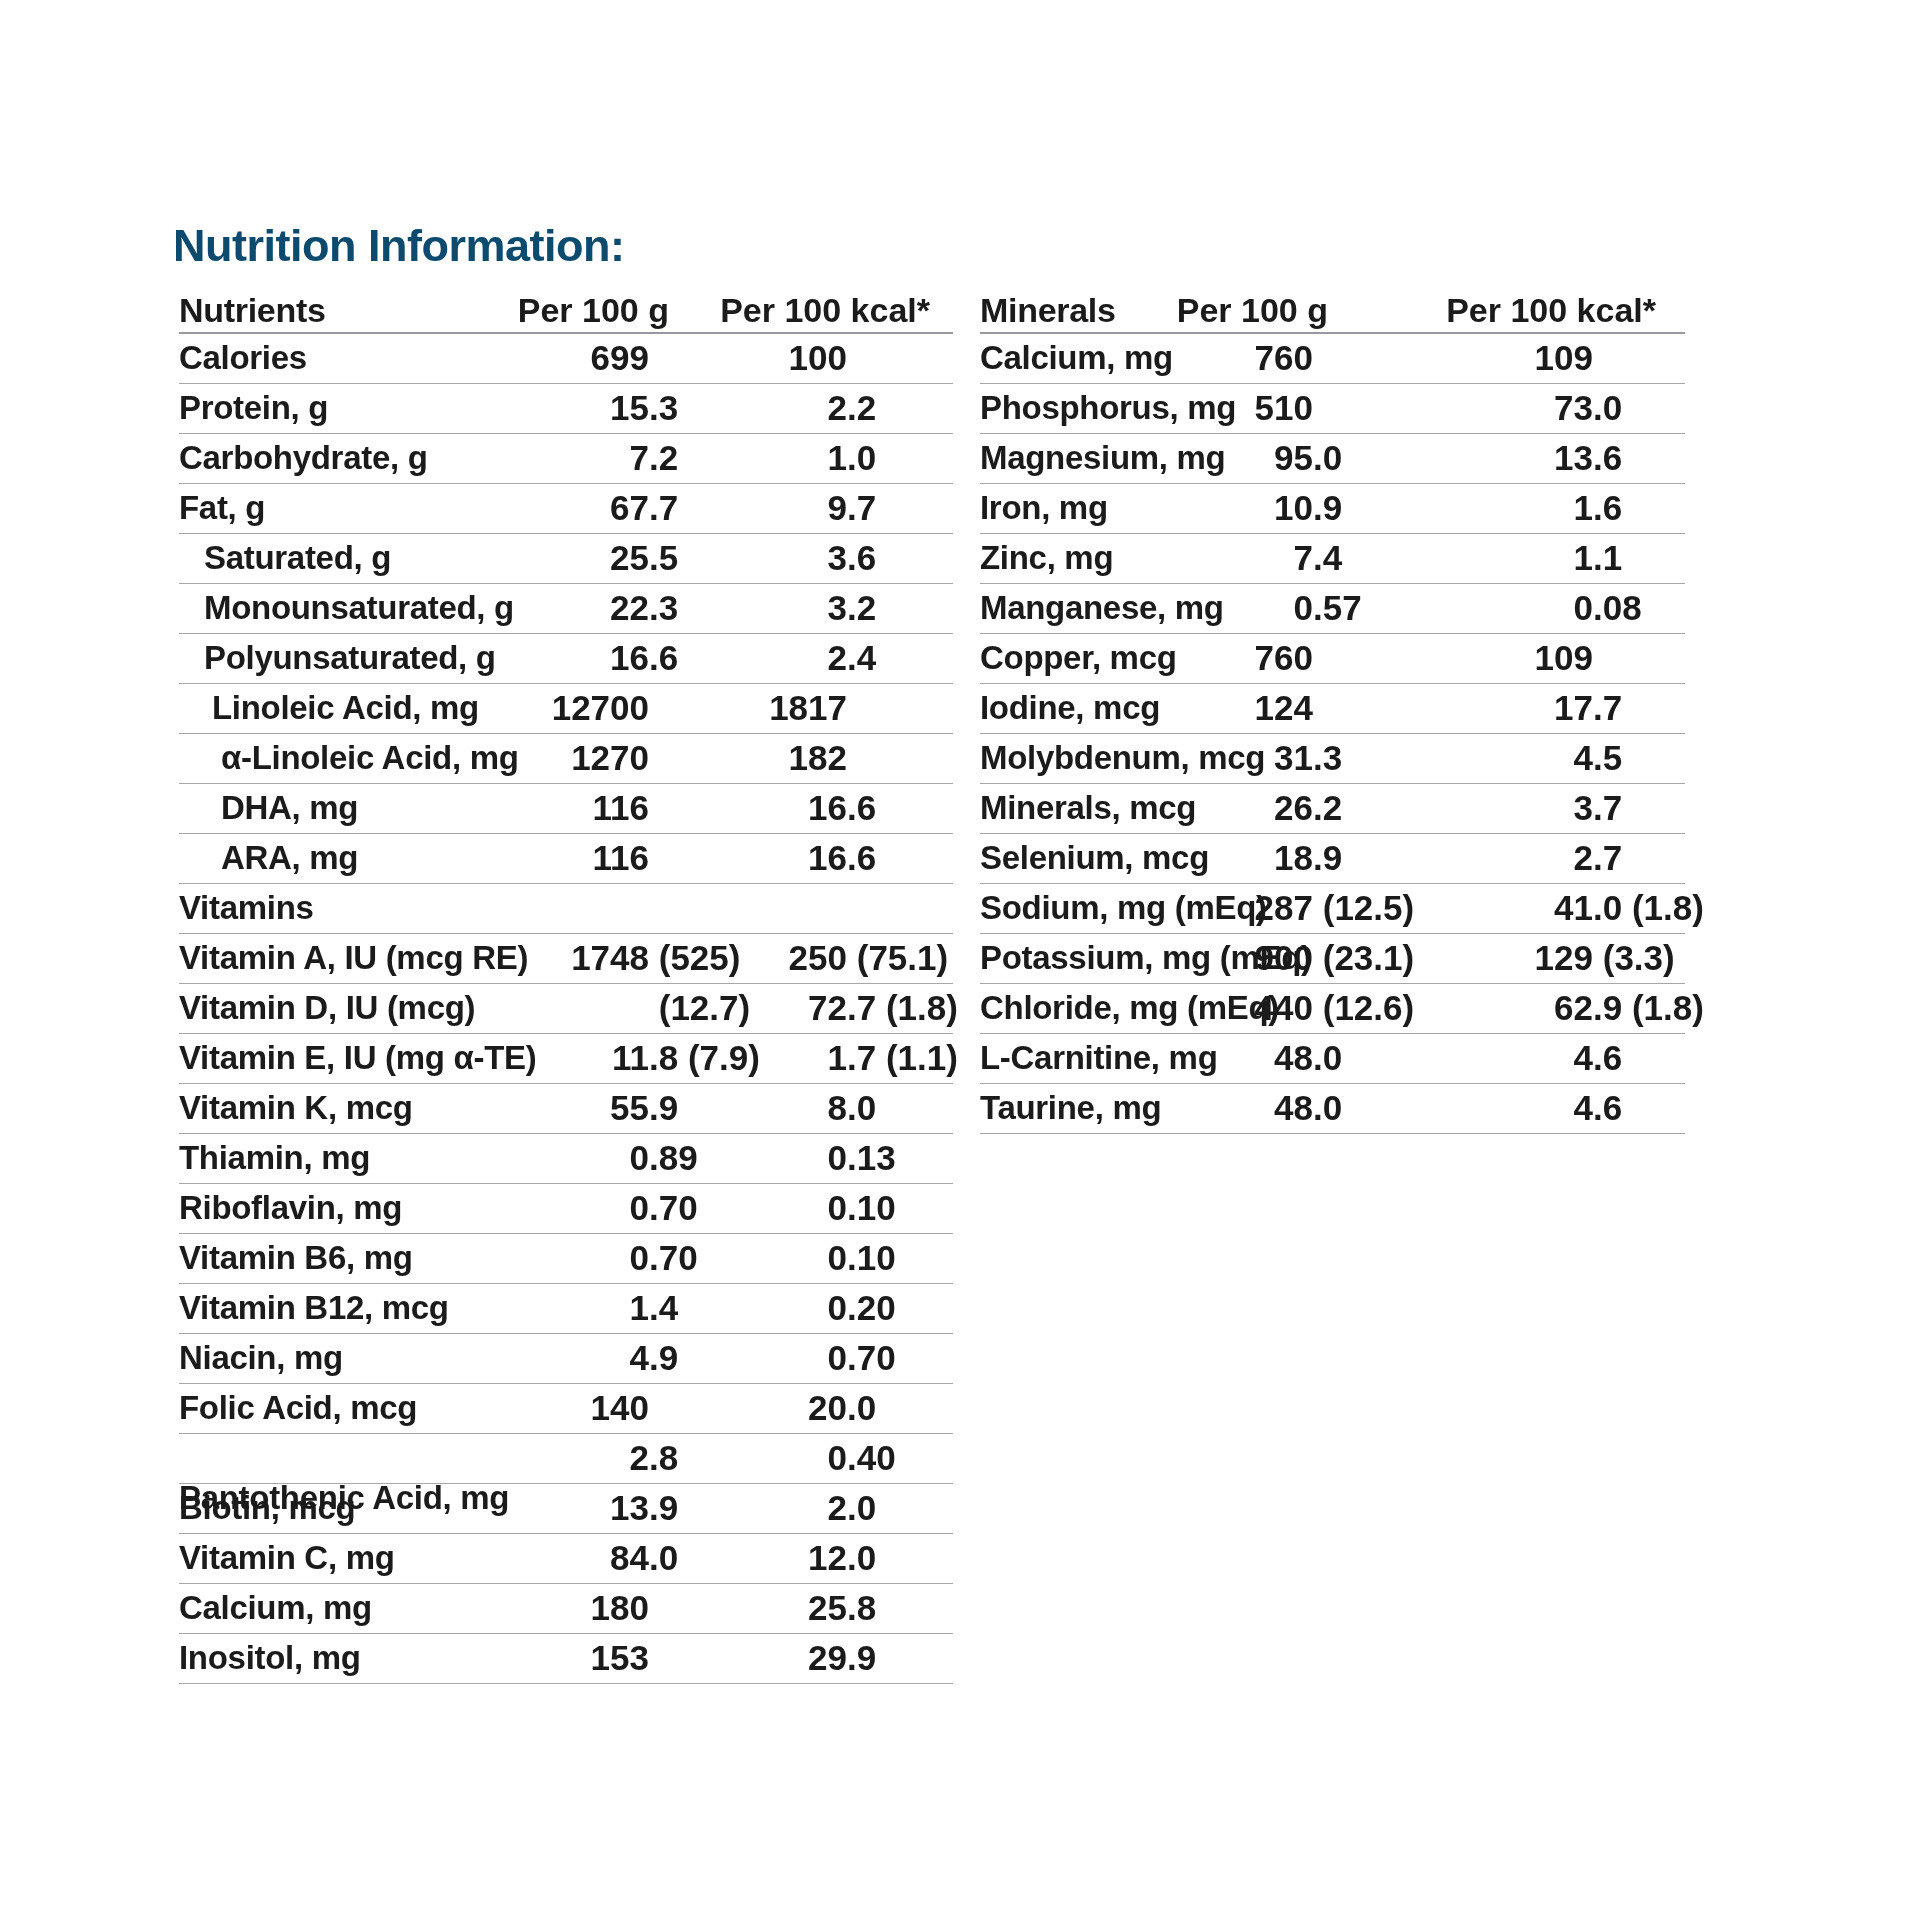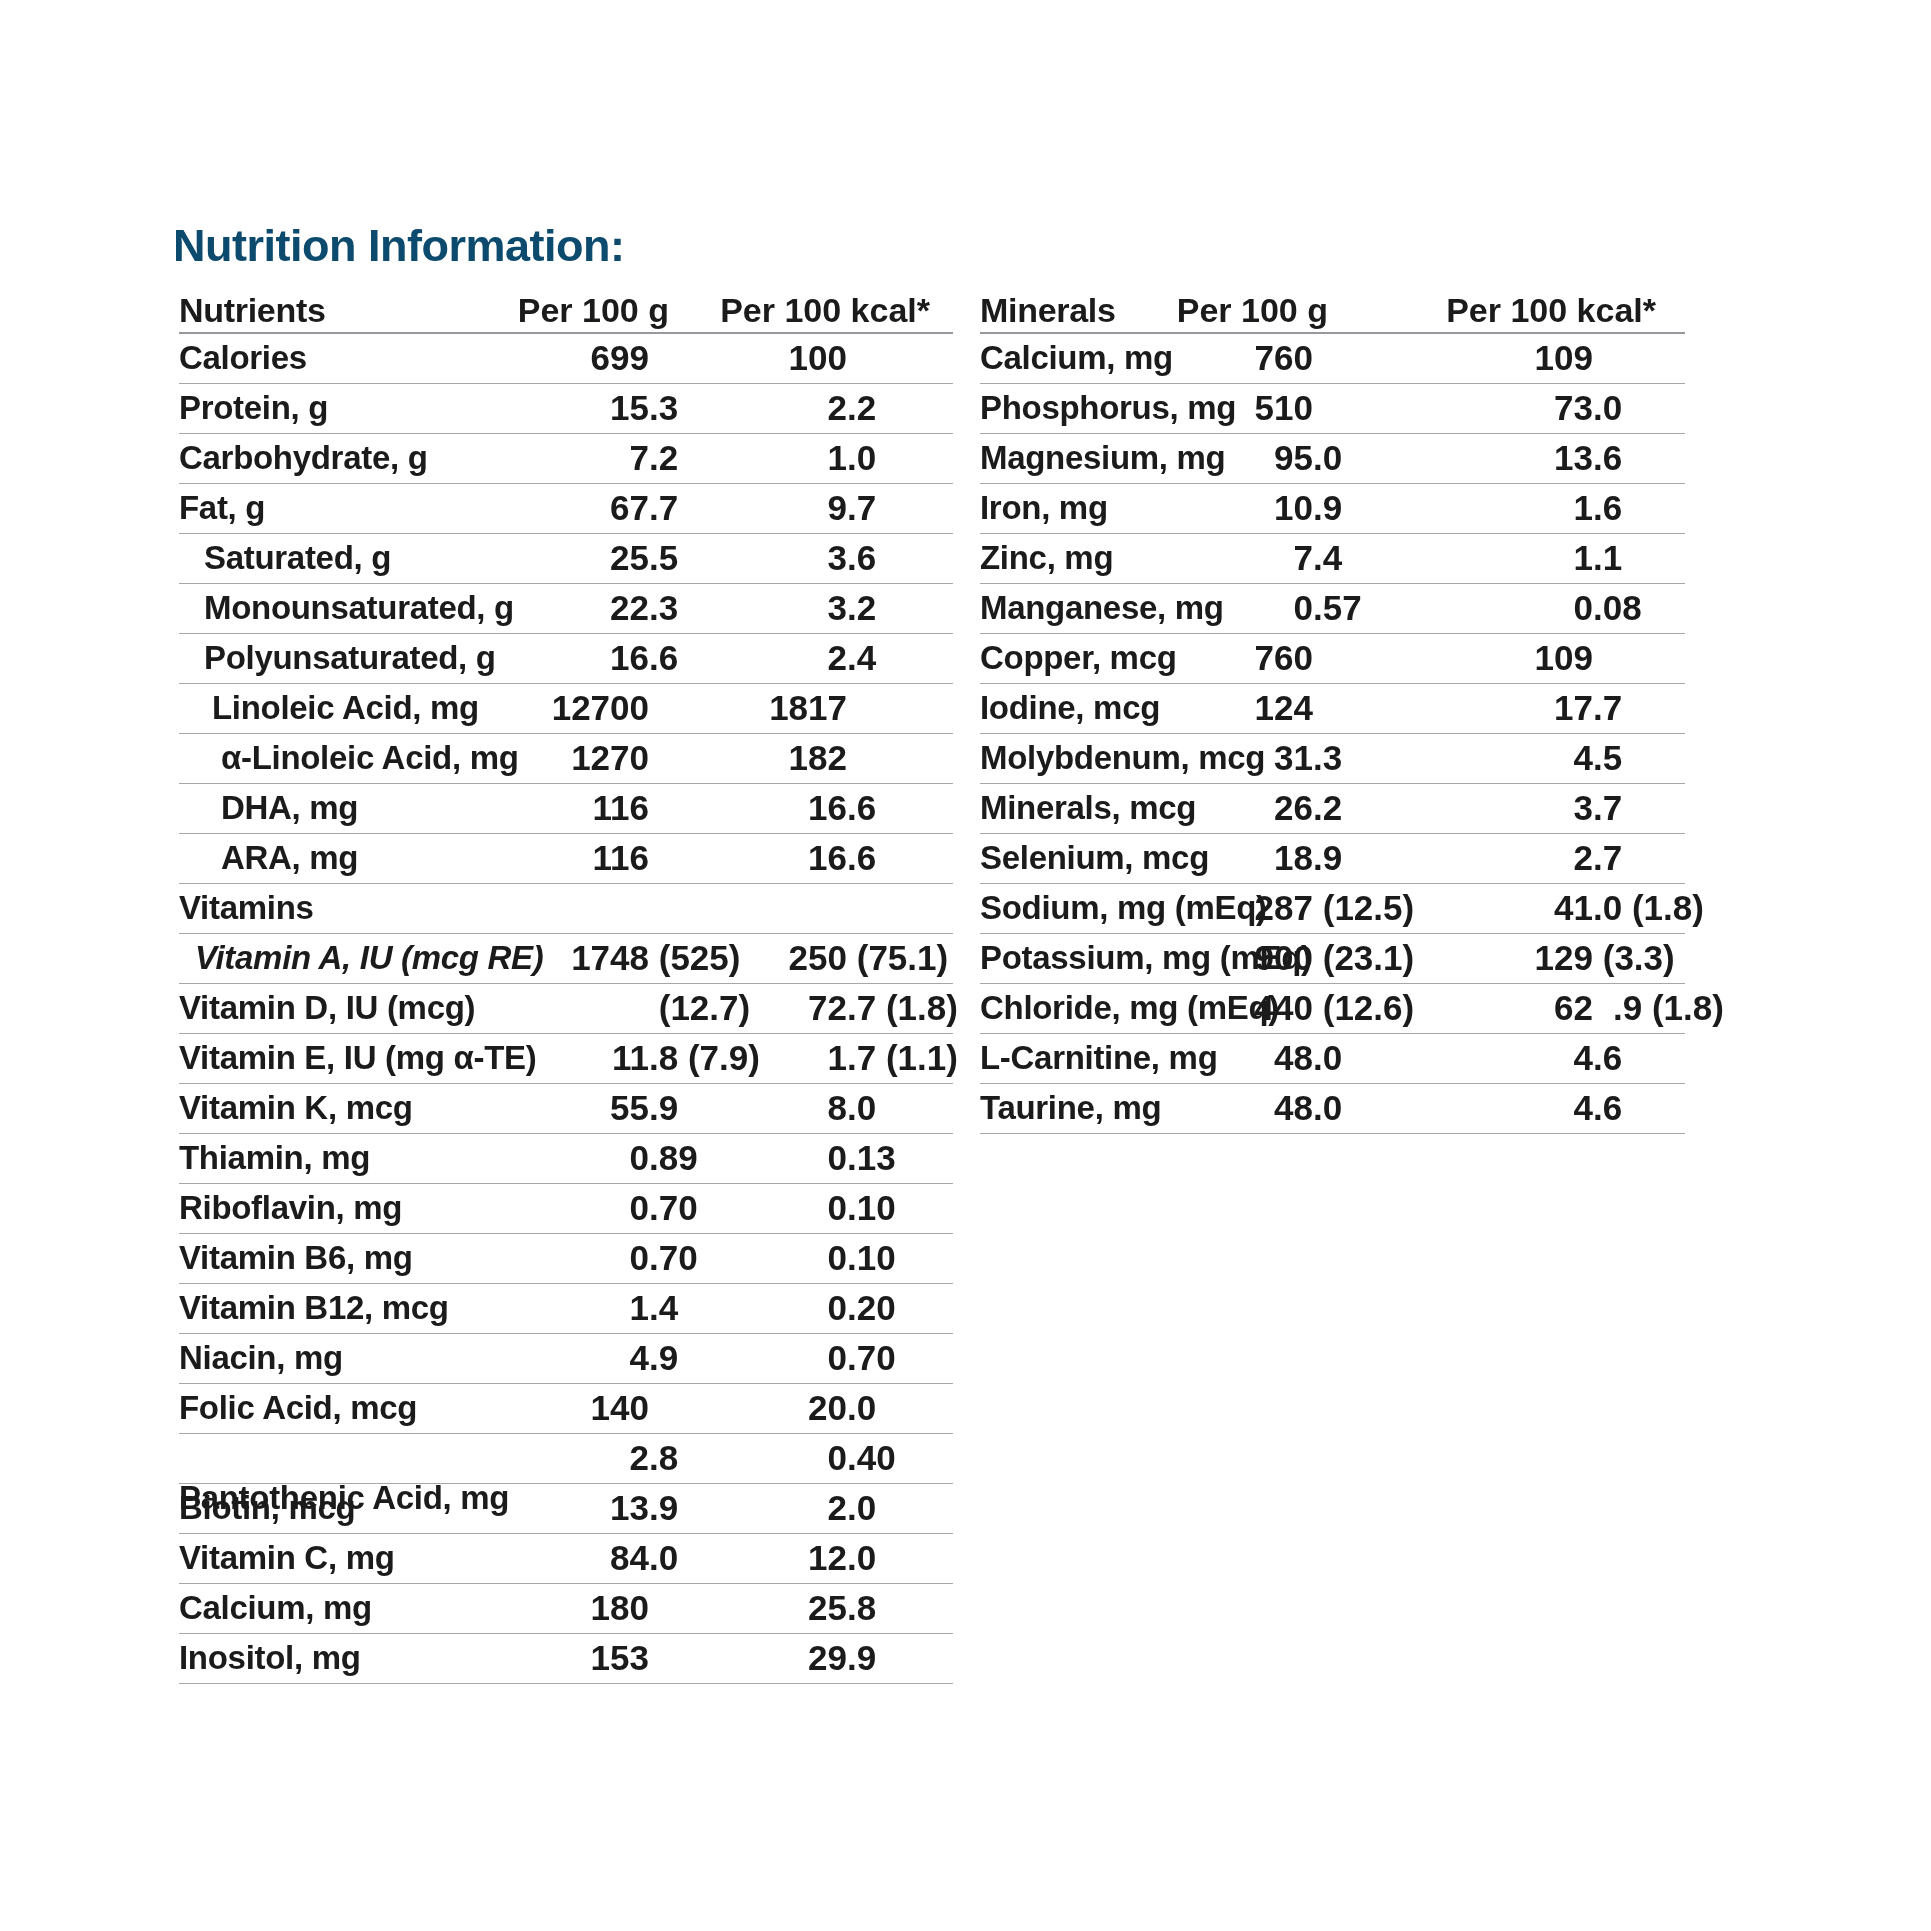--- a/index.html
+++ b/index.html
@@ -138,21 +138,21 @@
     <div class="row">
       <span class="lab" style="left: 42px;">ARA, mg</span>
       <span class="vl" style="width: 470px;">116</span>
       <span class="vl" style="width: 668px;">16</span>
       <span class="vr" style="left: 668px;">.6</span>
     </div>
     <div class="row section">
       <span class="lab" style="left: 0px;">Vitamins</span>
     </div>
     <div class="row">
-      <span class="lab" style="left: 16px; font-style: italic;">Vitamin A, IU (mcg RE)</span>
+      <span class="lab" style="left: 0px;">Vitamin A, IU (mcg RE)</span>
       <span class="vl" style="width: 470px;">1748</span>
       <span class="vr" style="left: 470px;"> (525)</span>
       <span class="vl" style="width: 668px;">250</span>
       <span class="vr" style="left: 668px;"> (75.1)</span>
     </div>
     <div class="row">
       <span class="lab" style="left: 0px;">Vitamin D, IU (mcg)</span>
       <span class="vr" style="left: 470px;"> (12.7)</span>
       <span class="vl" style="width: 668px;">72</span>
       <span class="vr" style="left: 668px;">.7 (1.8)</span>
@@ -336,21 +336,21 @@
       <span class="vl" style="width: 333px;">900</span>
       <span class="vr" style="left: 333px;"> (23.1)</span>
       <span class="vl" style="width: 613px;">129</span>
       <span class="vr" style="left: 613px;"> (3.3)</span>
     </div>
     <div class="row">
       <span class="lab" style="left: 0px;">Chloride, mg (mEq)</span>
       <span class="vl" style="width: 333px;">440</span>
       <span class="vr" style="left: 333px;"> (12.6)</span>
       <span class="vl" style="width: 613px;">62</span>
-      <span class="vr" style="left: 613px; margin-left: 20px;">.9 (1.8)</span>
+      <span class="vr" style="left: 613px;">.9 (1.8)</span>
     </div>
     <div class="row">
       <span class="lab" style="left: 0px;">L-Carnitine, mg</span>
       <span class="vl" style="width: 333px;">48</span>
       <span class="vr" style="left: 333px;">.0</span>
       <span class="vl" style="width: 613px;">4</span>
       <span class="vr" style="left: 613px;">.6</span>
     </div>
     <div class="row">
       <span class="lab" style="left: 0px;">Taurine, mg</span>

